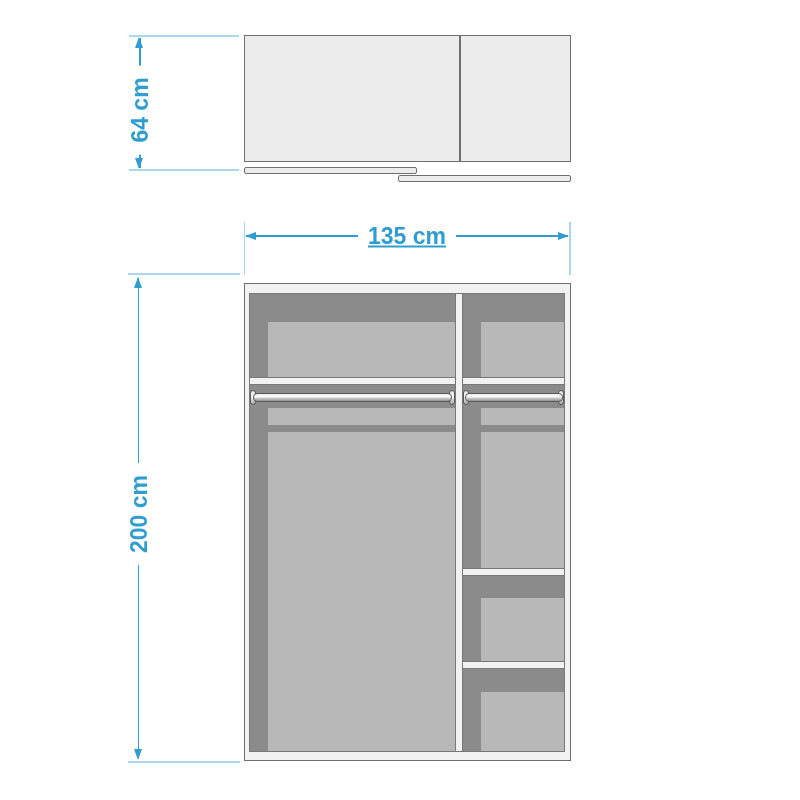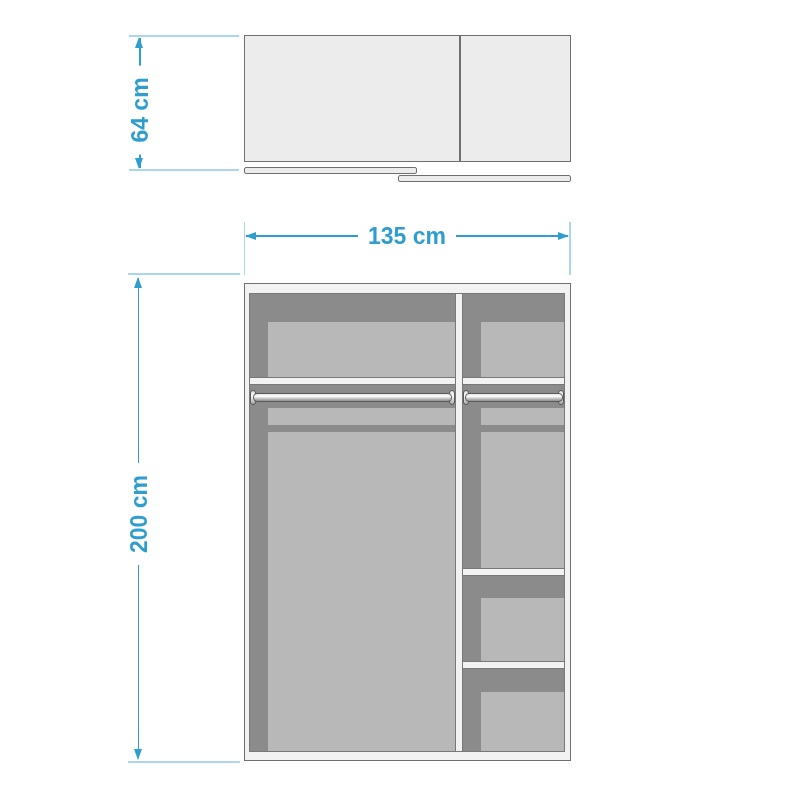--- a/index.html
+++ b/index.html
@@ -72,21 +72,21 @@
     <div class="abs arr down" style="left:135.2px; top:158px;"></div>
     <div class="abs dim-label v" style="left:140px; top:110px;">64 cm</div>
   </div>
 
   <div>
     <div class="abs ext-line" style="left:243.5px; top:222px; width:1.5px; height:53px;"></div>
     <div class="abs ext-line" style="left:569px; top:222px; width:1.5px; height:53px;"></div>
     <div class="abs dim-line" style="left:246px; top:235.3px; width:322px; height:1.5px;"></div>
     <div class="abs arr left" style="left:245px; top:231.5px;"></div>
     <div class="abs arr right" style="left:558px; top:231.5px;"></div>
-    <div class="abs dim-label h" style="left:407px; top:236px;">135 cm</div>
+    <div class="abs dim-label h" style="left:407px; top:236px;text-decoration:underline;">135 cm</div>
   </div>
 
   <div>
     <div class="abs ext-line" style="left:128px; top:273px; width:112px; height:1.5px;"></div>
     <div class="abs ext-line" style="left:128px; top:761px; width:112px; height:1.5px;"></div>
     <div class="abs dim-line" style="left:137.5px; top:278px; width:1.5px; height:480px;"></div>
     <div class="abs arr up" style="left:133.7px; top:277px;"></div>
     <div class="abs arr down" style="left:133.7px; top:749px;"></div>
     <div class="abs dim-label v" style="left:138.5px; top:514px;">200 cm</div>
   </div>

